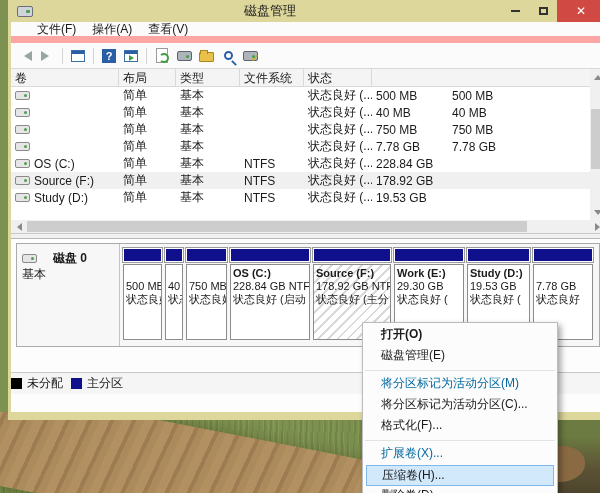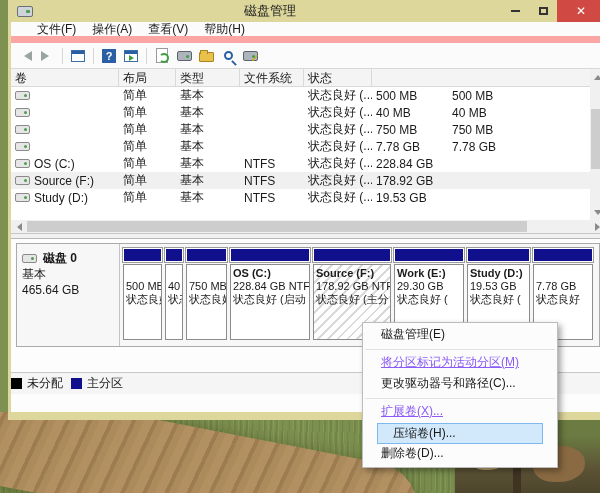--- a/index.html
+++ b/index.html
@@ -100,21 +100,21 @@
   .vthumb { position:absolute; left:1px; right:1px; top:40px; height:60px; background:#cdcdcd; }
   .hthumb { position:absolute; top:1px; bottom:1px; left:16px; width:500px; background:#cdcdcd; }
 
   .splitter { height:5px; background:#f0f0f0; border-bottom:1px solid #b8b8b8; flex:0 0 auto; }
 
   
   .graph-panel { flex:1; background:#fdfdfd; display:flex; flex-direction:column; overflow:hidden; }
   .disk-band { margin:4px 5px 0 5px; height:104px; border:1px solid #aaa; background:#f7f7f7;
     display:flex; flex:0 0 auto; }
   .disk-info { width:103px; padding:6px 5px; border-right:1px solid #c4c4c4; line-height:16px; }
-  .disk-title { display:flex; align-items:center; gap:6px; font-weight:bold; }
+  .disk-title { display:flex; align-items:center; gap:16px; font-weight:bold; }
   .strip { flex:1; display:flex; gap:3px; padding:4px 2px 6px 3px; }
   .partition { display:flex; flex-direction:column; flex:0 0 auto; }
   .pbar { height:14px; background:#10108c; margin-bottom:2px; border:1px solid #fff; outline:1px solid #9a9a9a; }
   .pbody { flex:1; border:1px solid #8c8c8c; background:#fff; padding:2px 2px;
     overflow:hidden; line-height:13px; font-size:11px; }
   .pbody.hatch { background:repeating-linear-gradient(135deg,#ffffff 0 5px,#d9d9d9 5px 7px); }
   .pname { font-weight:bold; white-space:nowrap; height:13px; }
   .psize,.pstat { white-space:nowrap; }
 
   .legendbar { height:22px; border-top:1px solid #c8c8c8; background:#f5f5f5;
@@ -122,22 +122,22 @@
   .lg-item { display:flex; align-items:center; gap:5px; }
   .lg-swatch { width:11px; height:11px; display:inline-block; }
   .bottom-pad { height:18px; background:#fdfdfd; flex:0 0 auto; }
 
   
   .ctx-menu { position:absolute; left:362px; top:322px; width:196px; z-index:10;
     background:#fcfcfc; border:1px solid #bcbcbc; box-shadow:3px 3px 6px rgba(0,0,0,.35);
     padding:2px 0; }
   .mitem { height:21px; line-height:19px; padding-left:18px; white-space:nowrap; }
   .mitem.default { font-weight:bold; }
-  .mitem.disabled { color:#8b5cf6;text-decoration:underline; }
-  .mitem.highlighted { background:#d2e9fb; border:1px solid #7fb8ea; margin:0 14px;
+  .mitem.disabled { color:#0369a1; }
+  .mitem.highlighted { background:#d2e9fb; border:1px solid #7fb8ea; margin:0 3px;
     padding-left:15px; }
   .msep { height:1px; background:#e2e2e2; margin:3px 2px; }
 </style>
 </head>
 <body>
 
 <div class="desktop">
   <div class="grass-tex"></div>
   <div class="dirt-path"></div>
   <div class="coop">
@@ -162,21 +162,20 @@
       <div class="cap-close">
           <span>✕</span>
         </div>
     </div>
   </div>
 
   <div class="menubar" id="menubar">
       <div class="menu-item">文件(F)</div>
       <div class="menu-item">操作(A)</div>
       <div class="menu-item">查看(V)</div>
-      <div class="menu-item">帮助(H)</div>
     </div>
   <div class="toolbar" id="toolbar">
       <div class="tb">
         <div class="tri-l"></div>
       </div>
       <div class="tb">
         <div class="tri-r"></div>
       </div>
       <div class="t-sep"></div>
       <div class="tb">
@@ -321,21 +320,20 @@
   <div class="splitter"></div>
 
   <div class="graph-panel">
     <div class="disk-band">
       <div class="disk-info">
         <div class="disk-title">
           <span class="vol-icon"></span>
           <span>磁盘 0</span>
         </div>
         <div>基本</div>
-        <div>465.64 GB</div>
       </div>
       <div class="strip" id="strip">
           <div class="partition" style="width: 39px;">
             <div class="pbar"></div>
             <div class="pbody">
               <div class="pname"></div>
               <div class="psize">500 MB</div>
               <div class="pstat">状态良好</div>
             </div>
           </div>
@@ -406,21 +404,23 @@
         <div class="lg-item">
           <span class="lg-swatch" style="background: rgb(16, 16, 140);"></span>
           <span>主分区</span>
         </div>
       </div>
     <div class="bottom-pad"></div>
   </div>
 </div>
 
 <div class="ctx-menu" id="ctxmenu">
+    <div class="mitem default">打开(O)</div>
     <div class="mitem">磁盘管理(E)</div>
     <div class="msep"></div>
     <div class="mitem disabled">将分区标记为活动分区(M)</div>
-    <div class="mitem">更改驱动器号和路径(C)...</div>
+    <div class="mitem">将分区标记为活动分区(C)...</div>
+    <div class="mitem">格式化(F)...</div>
     <div class="msep"></div>
     <div class="mitem disabled">扩展卷(X)...</div>
     <div class="mitem highlighted">压缩卷(H)...</div>
     <div class="mitem">删除卷(D)...</div>
   </div>
 
 </body></html>

